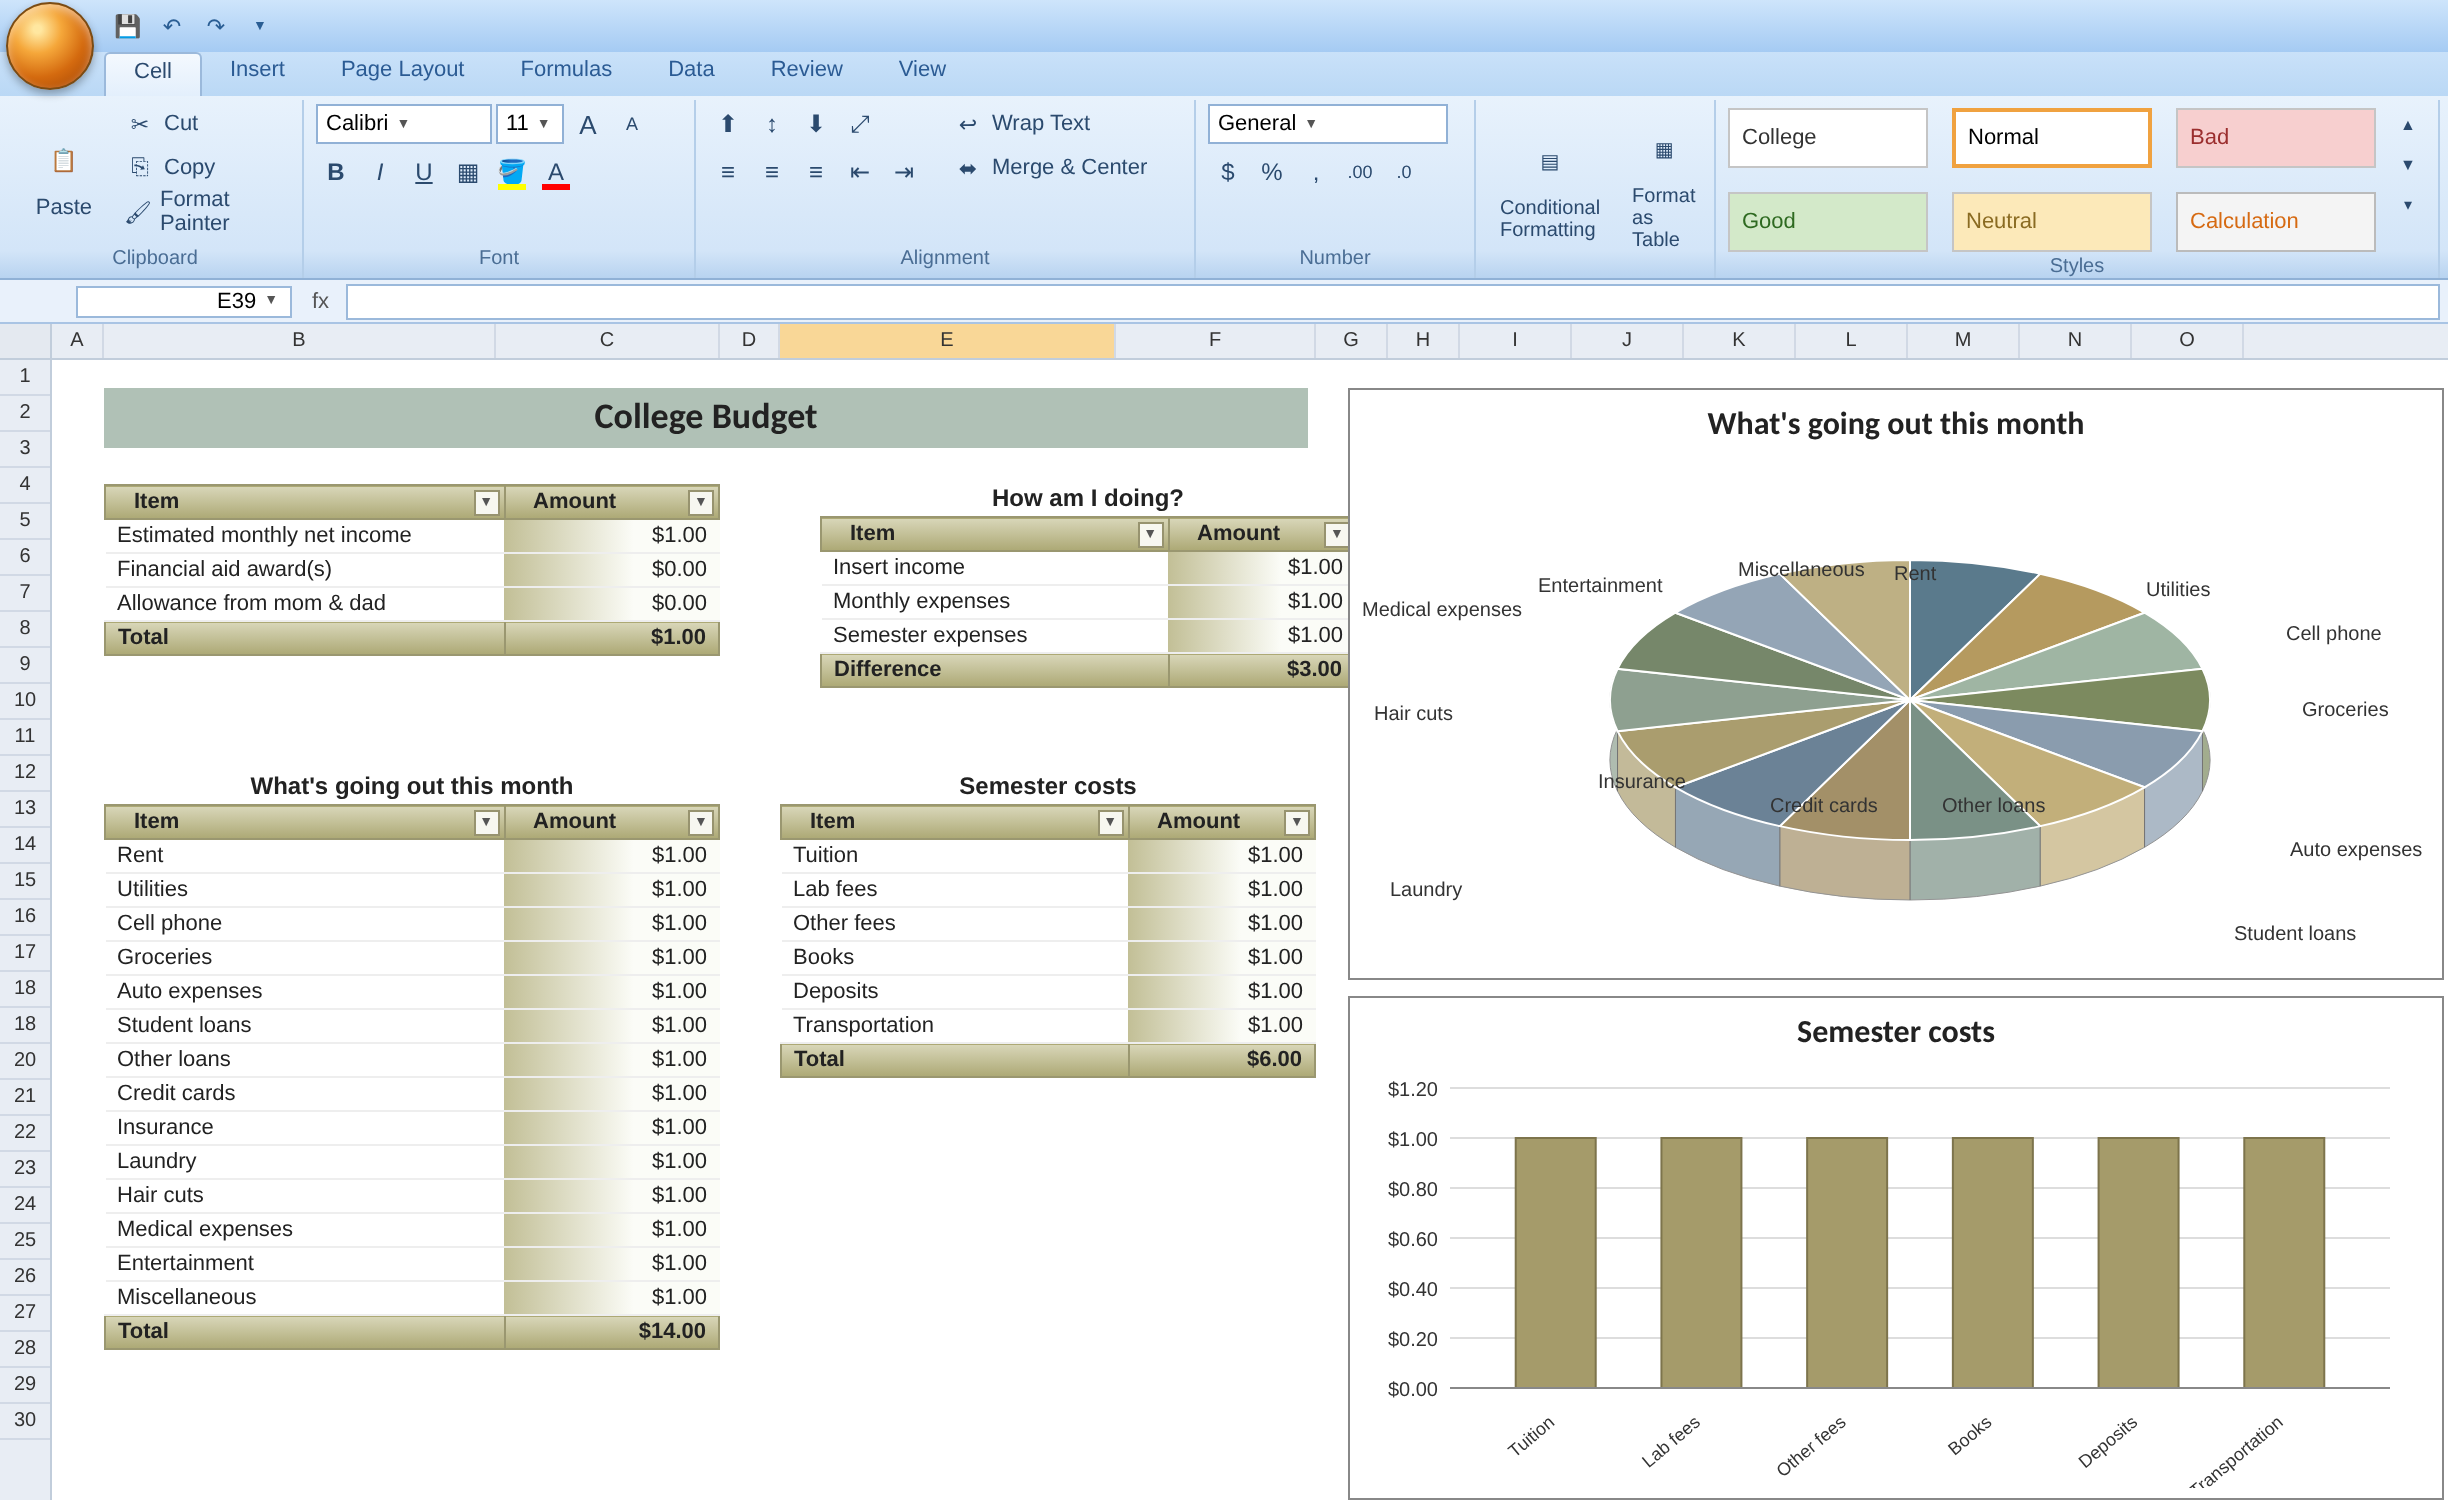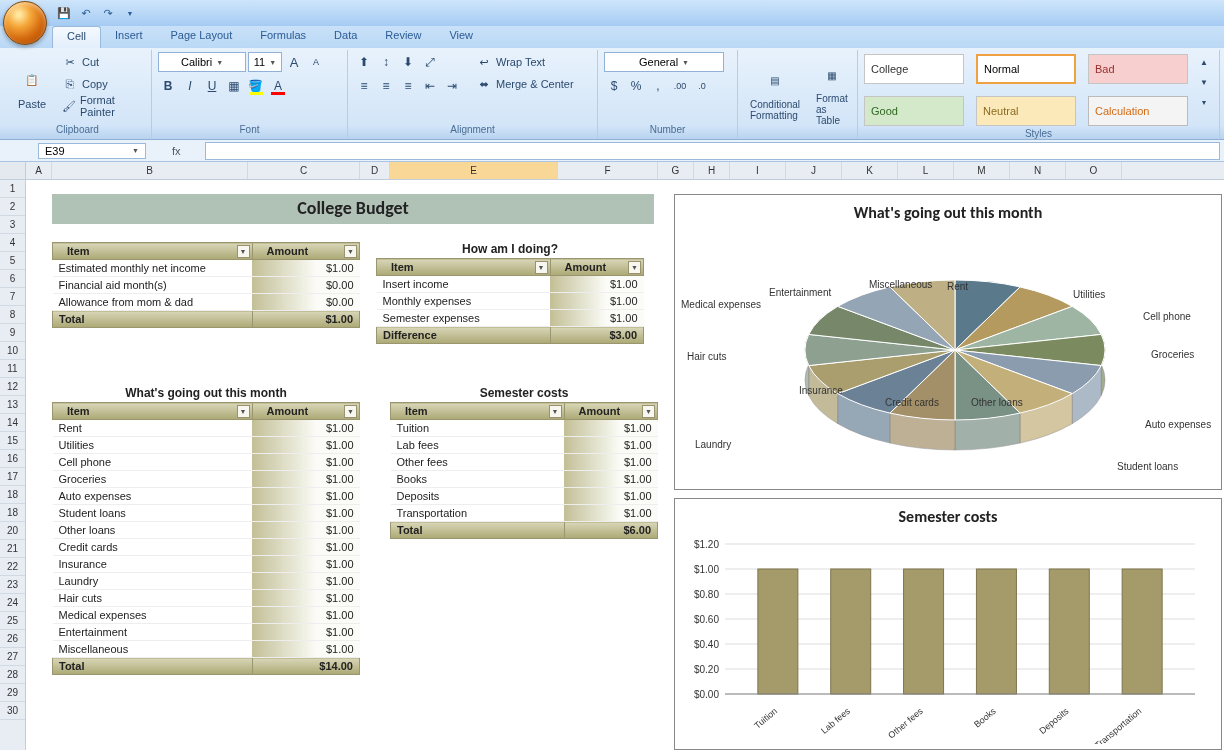--- a/index.html
+++ b/index.html
@@ -23,38 +23,38 @@
 .group-label{font-size:10px;color:#4a6d94;text-align:center;padding:2px 0}
 .group-body{display:flex;gap:4px;flex:1}
 
 .big-btn{display:flex;flex-direction:column;align-items:center;justify-content:center;padding:2px 6px;font-size:11px;color:#2b4a6e;gap:2px}
 .big-btn .ico{width:32px;height:32px;display:flex;align-items:center;justify-content:center}
 
 .small-row{display:flex;flex-direction:column;gap:2px;font-size:11px;color:#2b4a6e}
 .small-item{display:flex;align-items:center;gap:4px;height:20px;padding:0 4px}
 .small-ico{width:16px;height:16px;display:inline-flex;align-items:center;justify-content:center}
 
-.font-box{background:#fff;border:1px solid #91b1d6;height:20px;font-size:11px;padding:0 4px;display:flex;align-items:center;justify-content:center}
+.font-box{background:#fff;border:1px solid #91b1d6;height:20px;font-size:11px;padding:0 4px;display:flex;align-items:center;justify-content:flex-start}
 .dropdown-arr{font-size:7px;color:#555;margin-left:4px}
 .tbtn{width:20px;height:20px;border:1px solid transparent;display:flex;align-items:center;justify-content:center;font-size:12px;color:#2b4a6e}
 
 
 .styles-gallery{display:grid;grid-template-columns:repeat(3,100px);grid-auto-rows:30px;gap:12px;padding-top:2px}
 .style-cell{border:1px solid #c5c5c5;font-size:11px;display:flex;align-items:center;padding:0 6px;background:#fff}
 .style-college{background:#fff;color:#333}
 .style-normal{border:2px solid #f0a240}
 .style-bad{background:#f7cfcf;color:#9b2e2e}
 .style-good{background:#d3e9c9;color:#2e6a21}
 .style-neutral{background:#fce9b9;color:#8a6b22}
 .style-calc{background:#f4f4f4;color:#d66a12;border-color:#bbb}
 
 
 .fbar{height:22px;border-bottom:1px solid #a9c4e4;display:flex;align-items:center;background:#e9f1fb}
-.namebox{width:108px;background:#fff;border:1px solid #9bb9db;margin:0 2px 0 38px;padding:1px 6px;font-size:11px;display:flex;justify-content:space-between;align-items:center}
-.fx{font-size:11px;color:#555;margin:0 24px}
+.namebox{width:108px;background:#fff;border:1px solid #9bb9db;margin:0 2px 0 38px;padding:1px 6px;font-size:11px;display:flex;justify-content:flex-end;align-items:center}
+.fx{font-size:11px;color:#555;margin:0 8px}
 .formula-input{flex:1;background:#fff;border:1px solid #9bb9db;height:18px;margin-right:4px}
 
 
 .sheet{position:relative;height:588px;display:flex}
 .rowhdrs{width:26px;background:#e8edf4;border-right:1px solid #c1cddb}
 .rowhdr{height:18px;font-size:10px;color:#333;text-align:center;border-bottom:1px solid #d1d9e5;line-height:18px}
 .colhdrs{height:18px;background:#e8edf4;border-bottom:1px solid #c1cddb;display:flex}
 .colhdr{font-size:10px;color:#333;text-align:center;border-right:1px solid #d1d9e5;line-height:18px}
 .selectall{width:26px;height:18px;background:#e4e9f0;border-right:1px solid #c1cddb;border-bottom:1px solid #c1cddb}
 
@@ -318,36 +318,36 @@
             <tbody>
               <tr>
                 <th style="width:65%">Item<span class="farr">▼</span></th>
                 <th>Amount<span class="farr">▼</span></th>
               </tr>
               <tr>
                 <td>Estimated monthly net income</td>
                 <td class="amt">$1.00</td>
               </tr>
               <tr>
-                <td>Financial aid month(s)</td>
+                <td>Financial aid award(s)</td>
                 <td class="amt">$0.00</td>
               </tr>
               <tr>
                 <td>Allowance from mom &amp; dad</td>
                 <td class="amt">$0.00</td>
               </tr>
               <tr class="total">
                 <td>Total</td>
                 <td class="amt">$1.00</td>
               </tr>
             </tbody>
           </table>
       </div>
 
-      <div class="section" style="left:350px;top:62px;width:268px">
+      <div class="section" style="left:384px;top:62px;width:268px">
         <div class="sec-hdr">How am I doing?</div>
         <table class="bt" id="t2" style="width:100%">
             <tbody>
               <tr>
                 <th style="width:65%">Item<span class="farr">▼</span></th>
                 <th>Amount<span class="farr">▼</span></th>
               </tr>
               <tr>
                 <td>Insert income</td>
                 <td class="amt">$1.00</td>

